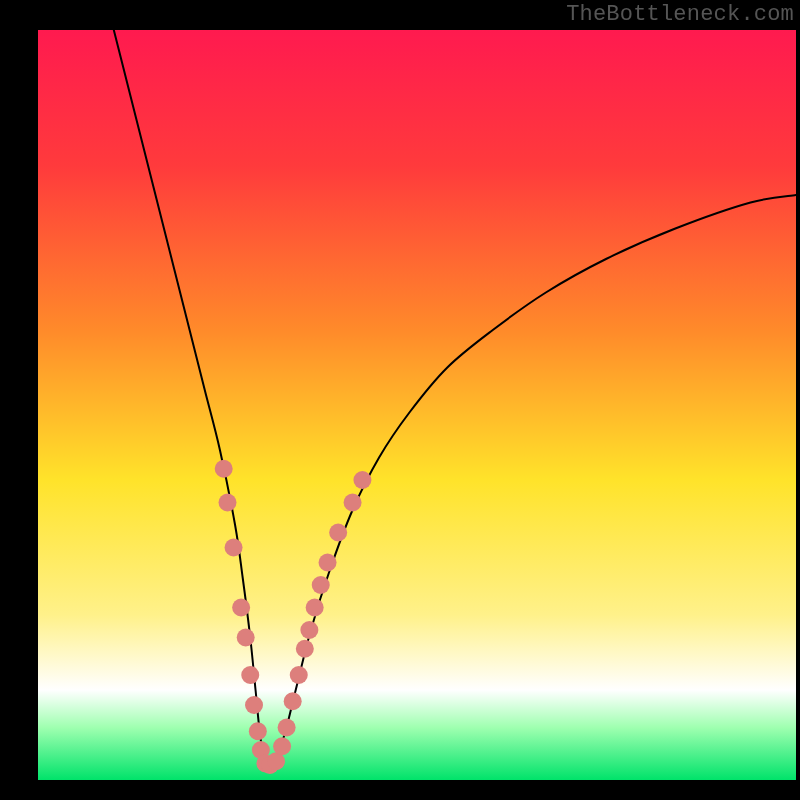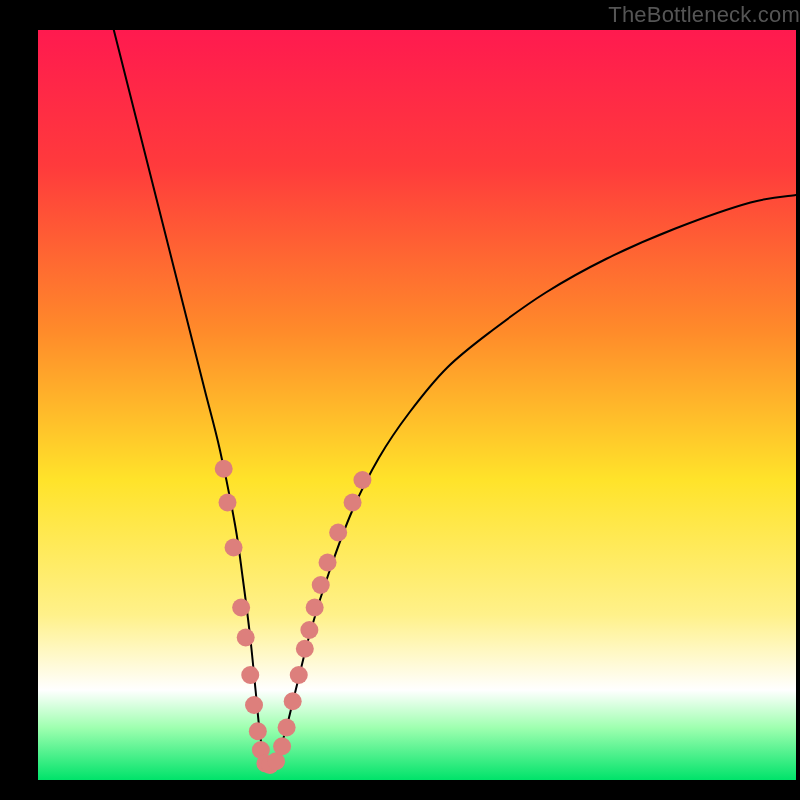--- a/index.html
+++ b/index.html
@@ -15,27 +15,28 @@
     position: relative;
     width: 800px;
     height: 800px;
   }
   svg {
     display: block;
   }
   .watermark {
     position: absolute;
     top: 2px;
-    right: 0;
+    right: 6px;
     color: #555;
     font-size: 22px;
     font-weight: 500;
     letter-spacing: 0.2px;
     user-select: none;
     pointer-events: none;
+    font-family: Liberation Mono, monospace;
   }
 </style>
 </head>
 <body>
 
 <div class="canvas-wrap">
   <svg id="chart-svg" width="800" height="800" viewBox="0 0 800 800">
     <defs>
       <linearGradient id="bg-grad" x1="0" y1="0" x2="0" y2="1">
           <stop offset="0.0%" stop-color="#ff1a4f"></stop>

